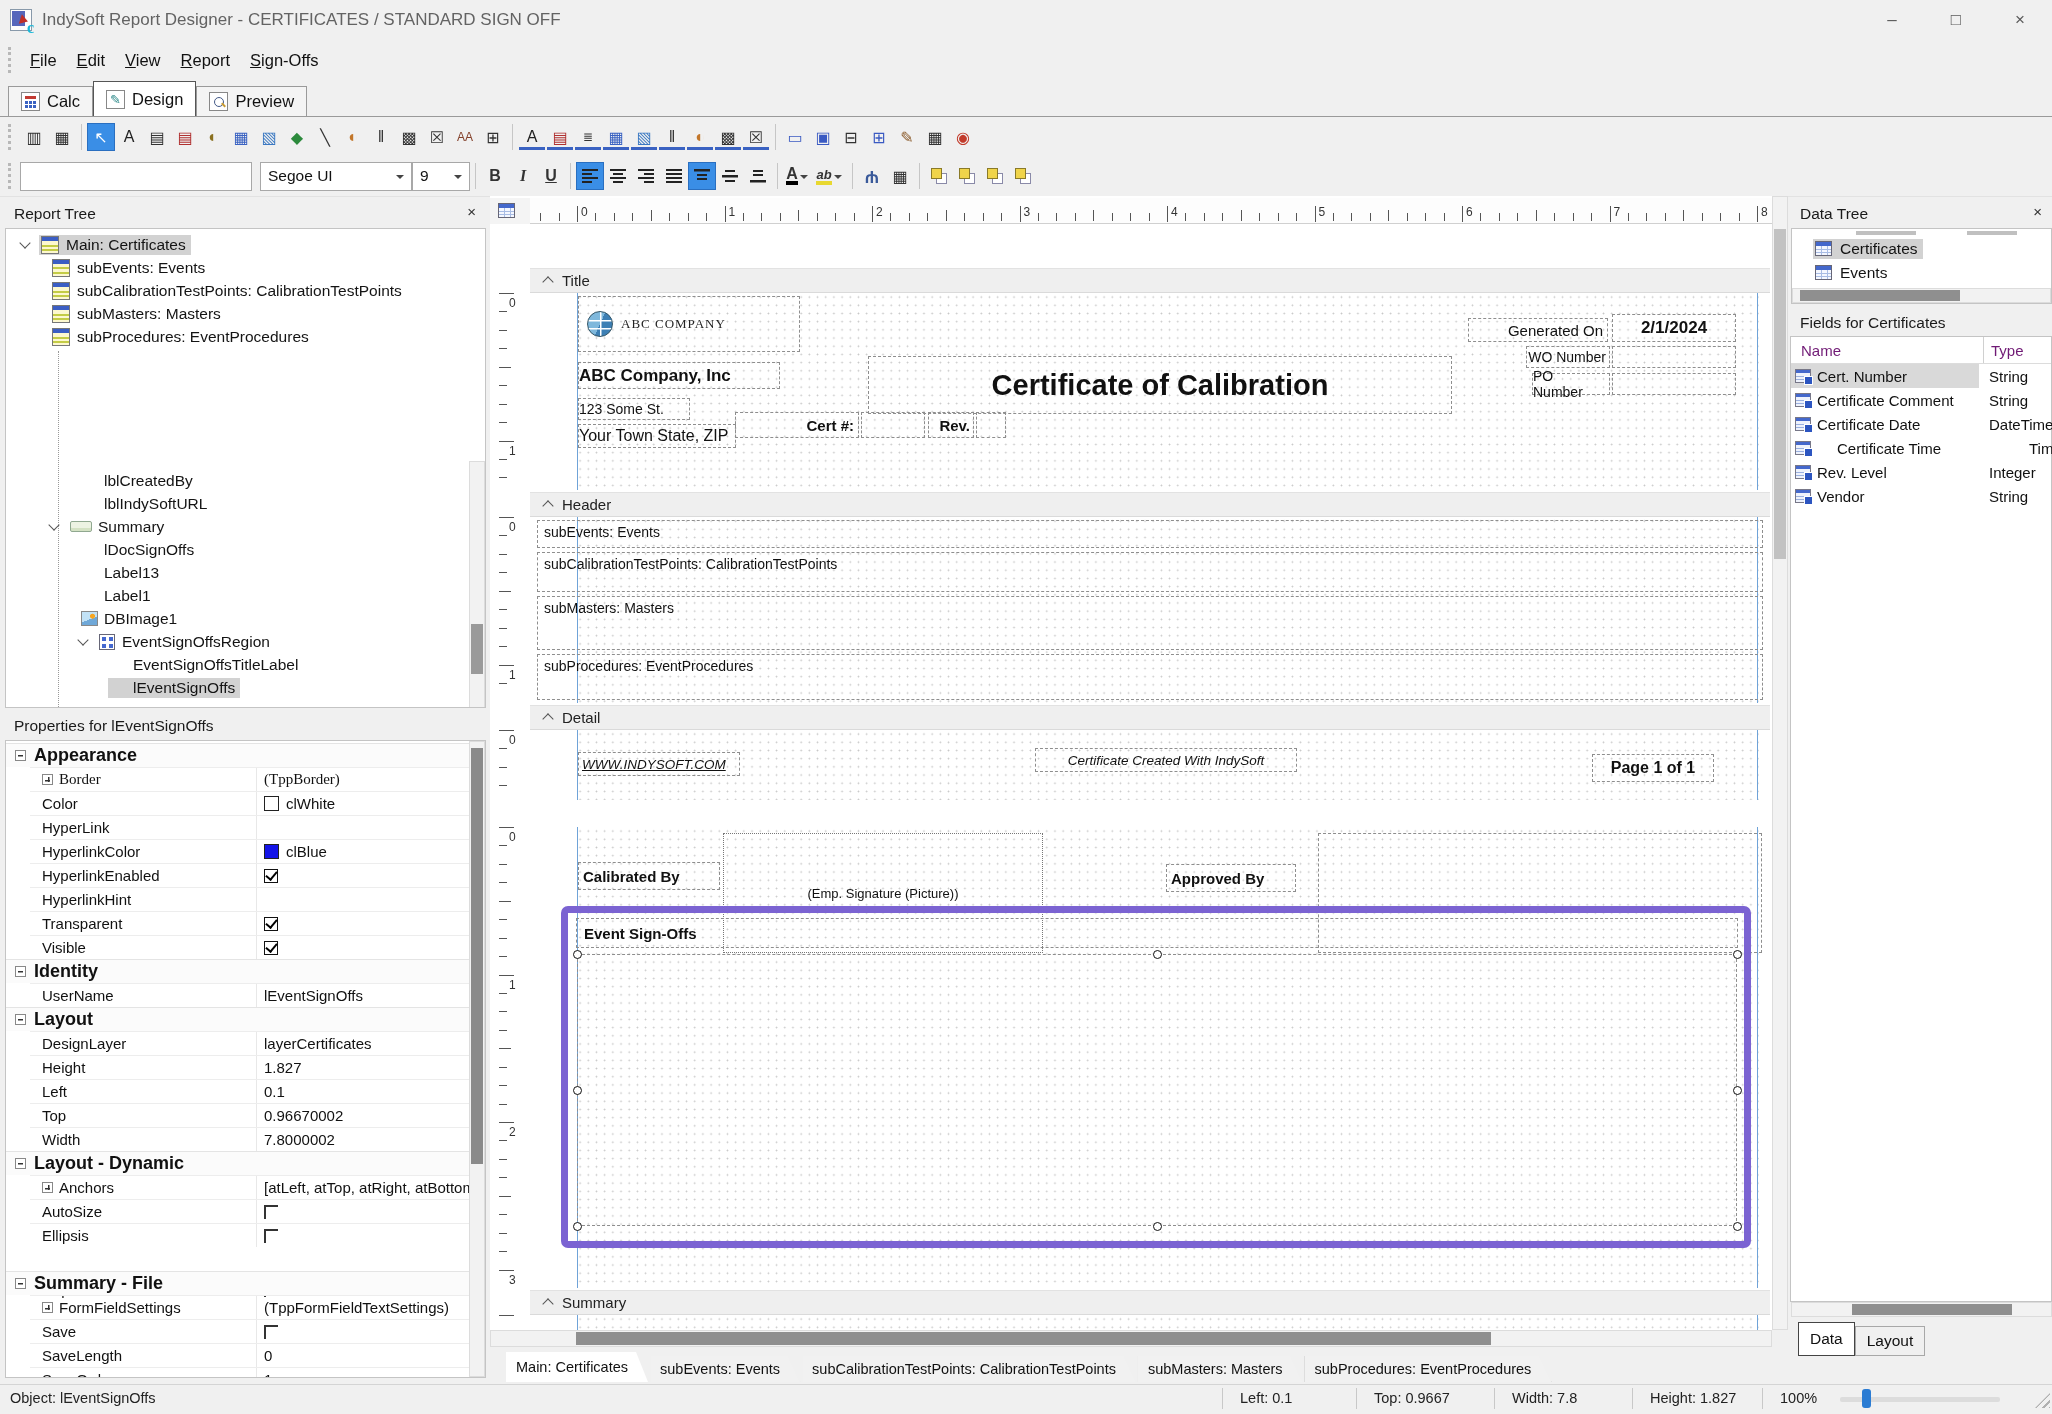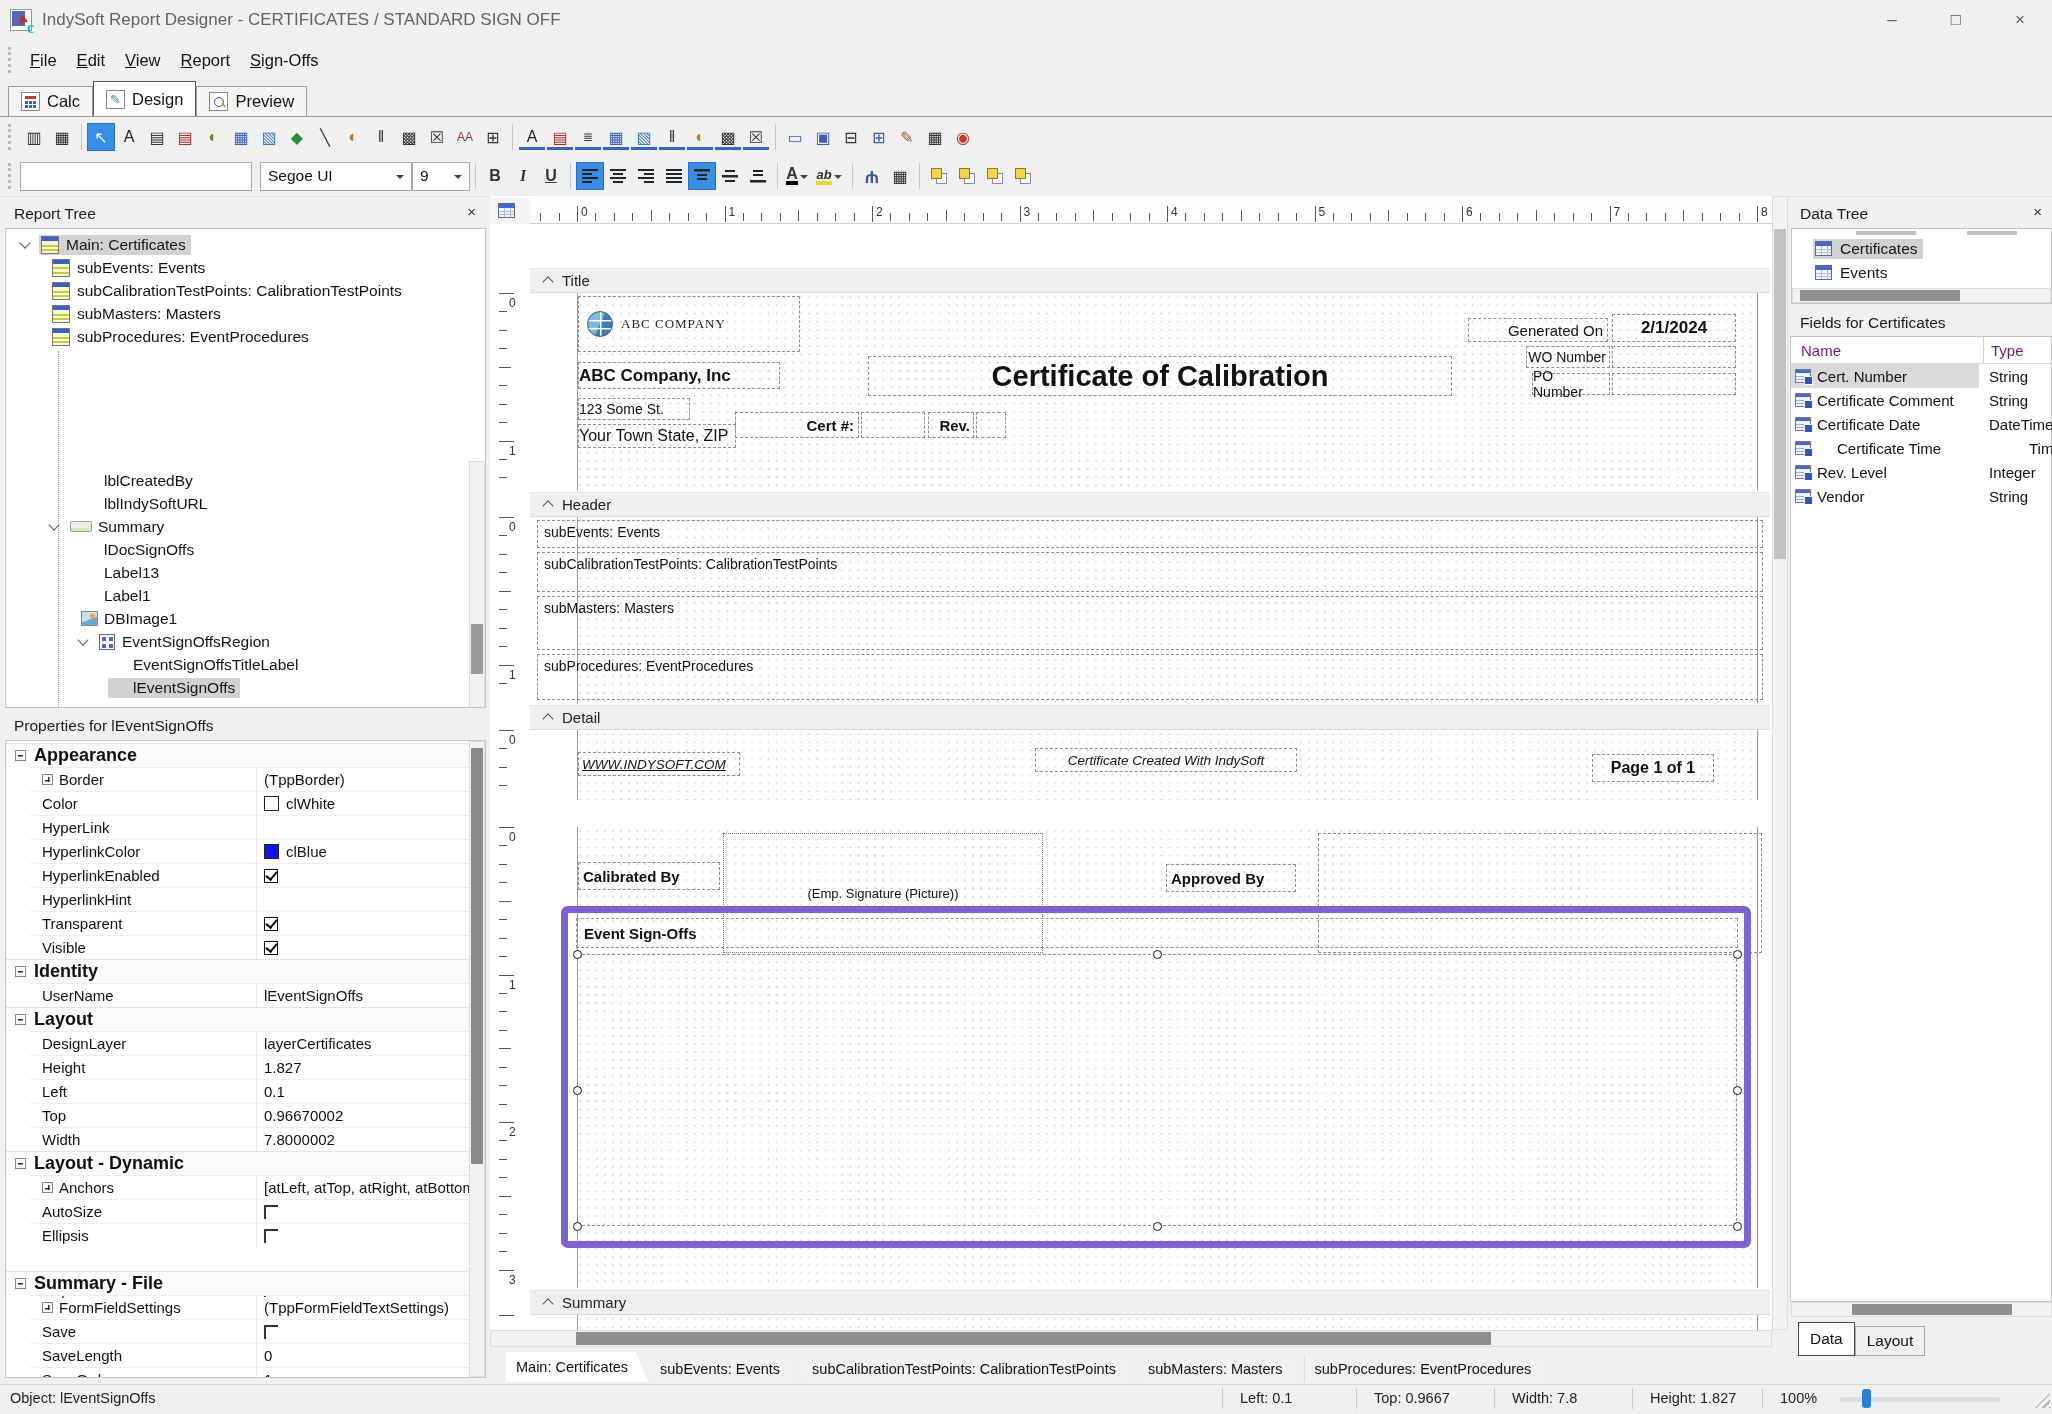--- a/index.html
+++ b/index.html
@@ -403,21 +403,21 @@
   </div>
   <div class="panelhead" style="left:4px;top:712px;width:482px;height:27px">
     <span>Properties for lEventSignOffs</span>
   </div>
   <div class="pgrid" style="left:5px;top:740px;width:481px;height:638px">
     <div id="props" style="position:absolute;inset:0">
         <div class="pgrow" style="top: 2px;">
           <span class="pm"></span>
           <span>Appearance</span>
         </div>
-        <div class="prow" style="top: 26px;">
+        <div class="prow" style="top: 26px; font-family: Liberation Serif, serif;">
           <span class="key">
             <span class="pp"></span>
             <span>Border</span>
           </span>
           <span class="val">
             <span>(TppBorder)</span>
           </span>
         </div>
         <div class="prow" style="top: 50px;">
           <span class="key">
@@ -703,21 +703,21 @@
           <div class="dots"></div>
           <div class="bl"></div>
           <div class="br"></div>
           <div class="db1" style="left: 48px; top: 3px; width: 222px; height: 56px; display: flex; align-items: center; padding-left: 8px;">
             <span style="width: 26px; height: 26px; border-radius: 50%; flex: 0 0 auto; background: linear-gradient(rgb(255, 255, 255), rgb(255, 255, 255)) 0px 8px / 26px 1.5px no-repeat, linear-gradient(rgb(255, 255, 255), rgb(255, 255, 255)) 0px 16px / 26px 1.5px no-repeat, linear-gradient(rgb(255, 255, 255), rgb(255, 255, 255)) 12px 0px / 1.5px 26px no-repeat, linear-gradient(115deg, rgb(127, 184, 220) 50%, rgb(61, 127, 180) 50%); border: 1px solid rgb(51, 85, 102);"></span>
             <span style="font-family: &quot;Liberation Serif&quot;, serif; font-size: 13px; letter-spacing: 1px; margin-left: 8px; color: rgb(34, 34, 34);">ABC COMPANY</span>
           </div>
           <div class="db1" style="left: 938px; top: 25px; width: 140px; height: 24px; font-size: 15px; display: flex; align-items: center; justify-content: flex-end; padding-right: 4px;">Generated On</div>
           <div class="db1" style="left: 1082px; top: 21px; width: 124px; height: 28px; font-size: 17px; font-weight: bold; display: flex; align-items: center; justify-content: center;">2/1/2024</div>
           <div class="db1" style="left: 48px; top: 69px; width: 202px; height: 27px; font-size: 17px; font-weight: bold; display: flex; align-items: center;">ABC  Company, Inc</div>
-          <div class="db1" style="left: 338px; top: 63px; width: 584px; height: 40px; font-size: 29px; font-weight: bold; display: flex; align-items: center; justify-content: center;">Certificate of Calibration</div>
+          <div class="db1" style="left: 338px; top: 63px; width: 584px; height: 58px; font-size: 29px; font-weight: bold; display: flex; align-items: center; justify-content: center;">Certificate of Calibration</div>
           <div class="db1" style="left: 996px; top: 53px; width: 84px; height: 22px; font-size: 14px; display: flex; align-items: center; justify-content: flex-end; padding-right: 3px;">WO Number</div>
           <div class="db1" style="left: 1082px; top: 53px; width: 124px; height: 22px;"></div>
           <div class="db1" style="left: 1002px; top: 80px; width: 78px; height: 22px; font-size: 14px; display: flex; align-items: center; justify-content: flex-end; padding-right: 3px;">PO Number</div>
           <div class="db1" style="left: 1082px; top: 80px; width: 124px; height: 22px;"></div>
           <div class="db1" style="left: 48px; top: 105px; width: 112px; height: 22px; font-size: 14px; display: flex; align-items: center;">123 Some St.</div>
           <div class="db1" style="left: 48px; top: 131px; width: 158px; height: 24px; font-size: 16px; display: flex; align-items: center;">Your Town State, ZIP</div>
           <div class="db1" style="left: 205px; top: 119px; width: 124px; height: 26px; font-size: 15px; font-weight: bold; display: flex; align-items: center; justify-content: flex-end; padding-right: 4px;">Cert #:</div>
           <div class="db1" style="left: 331px; top: 119px; width: 64px; height: 26px;"></div>
           <div class="db1" style="left: 398px; top: 119px; width: 46px; height: 26px; font-size: 15px; font-weight: bold; display: flex; align-items: center; justify-content: flex-end; padding-right: 3px;">Rev.</div>
           <div class="db1" style="left: 446px; top: 119px; width: 30px; height: 26px;"></div>

